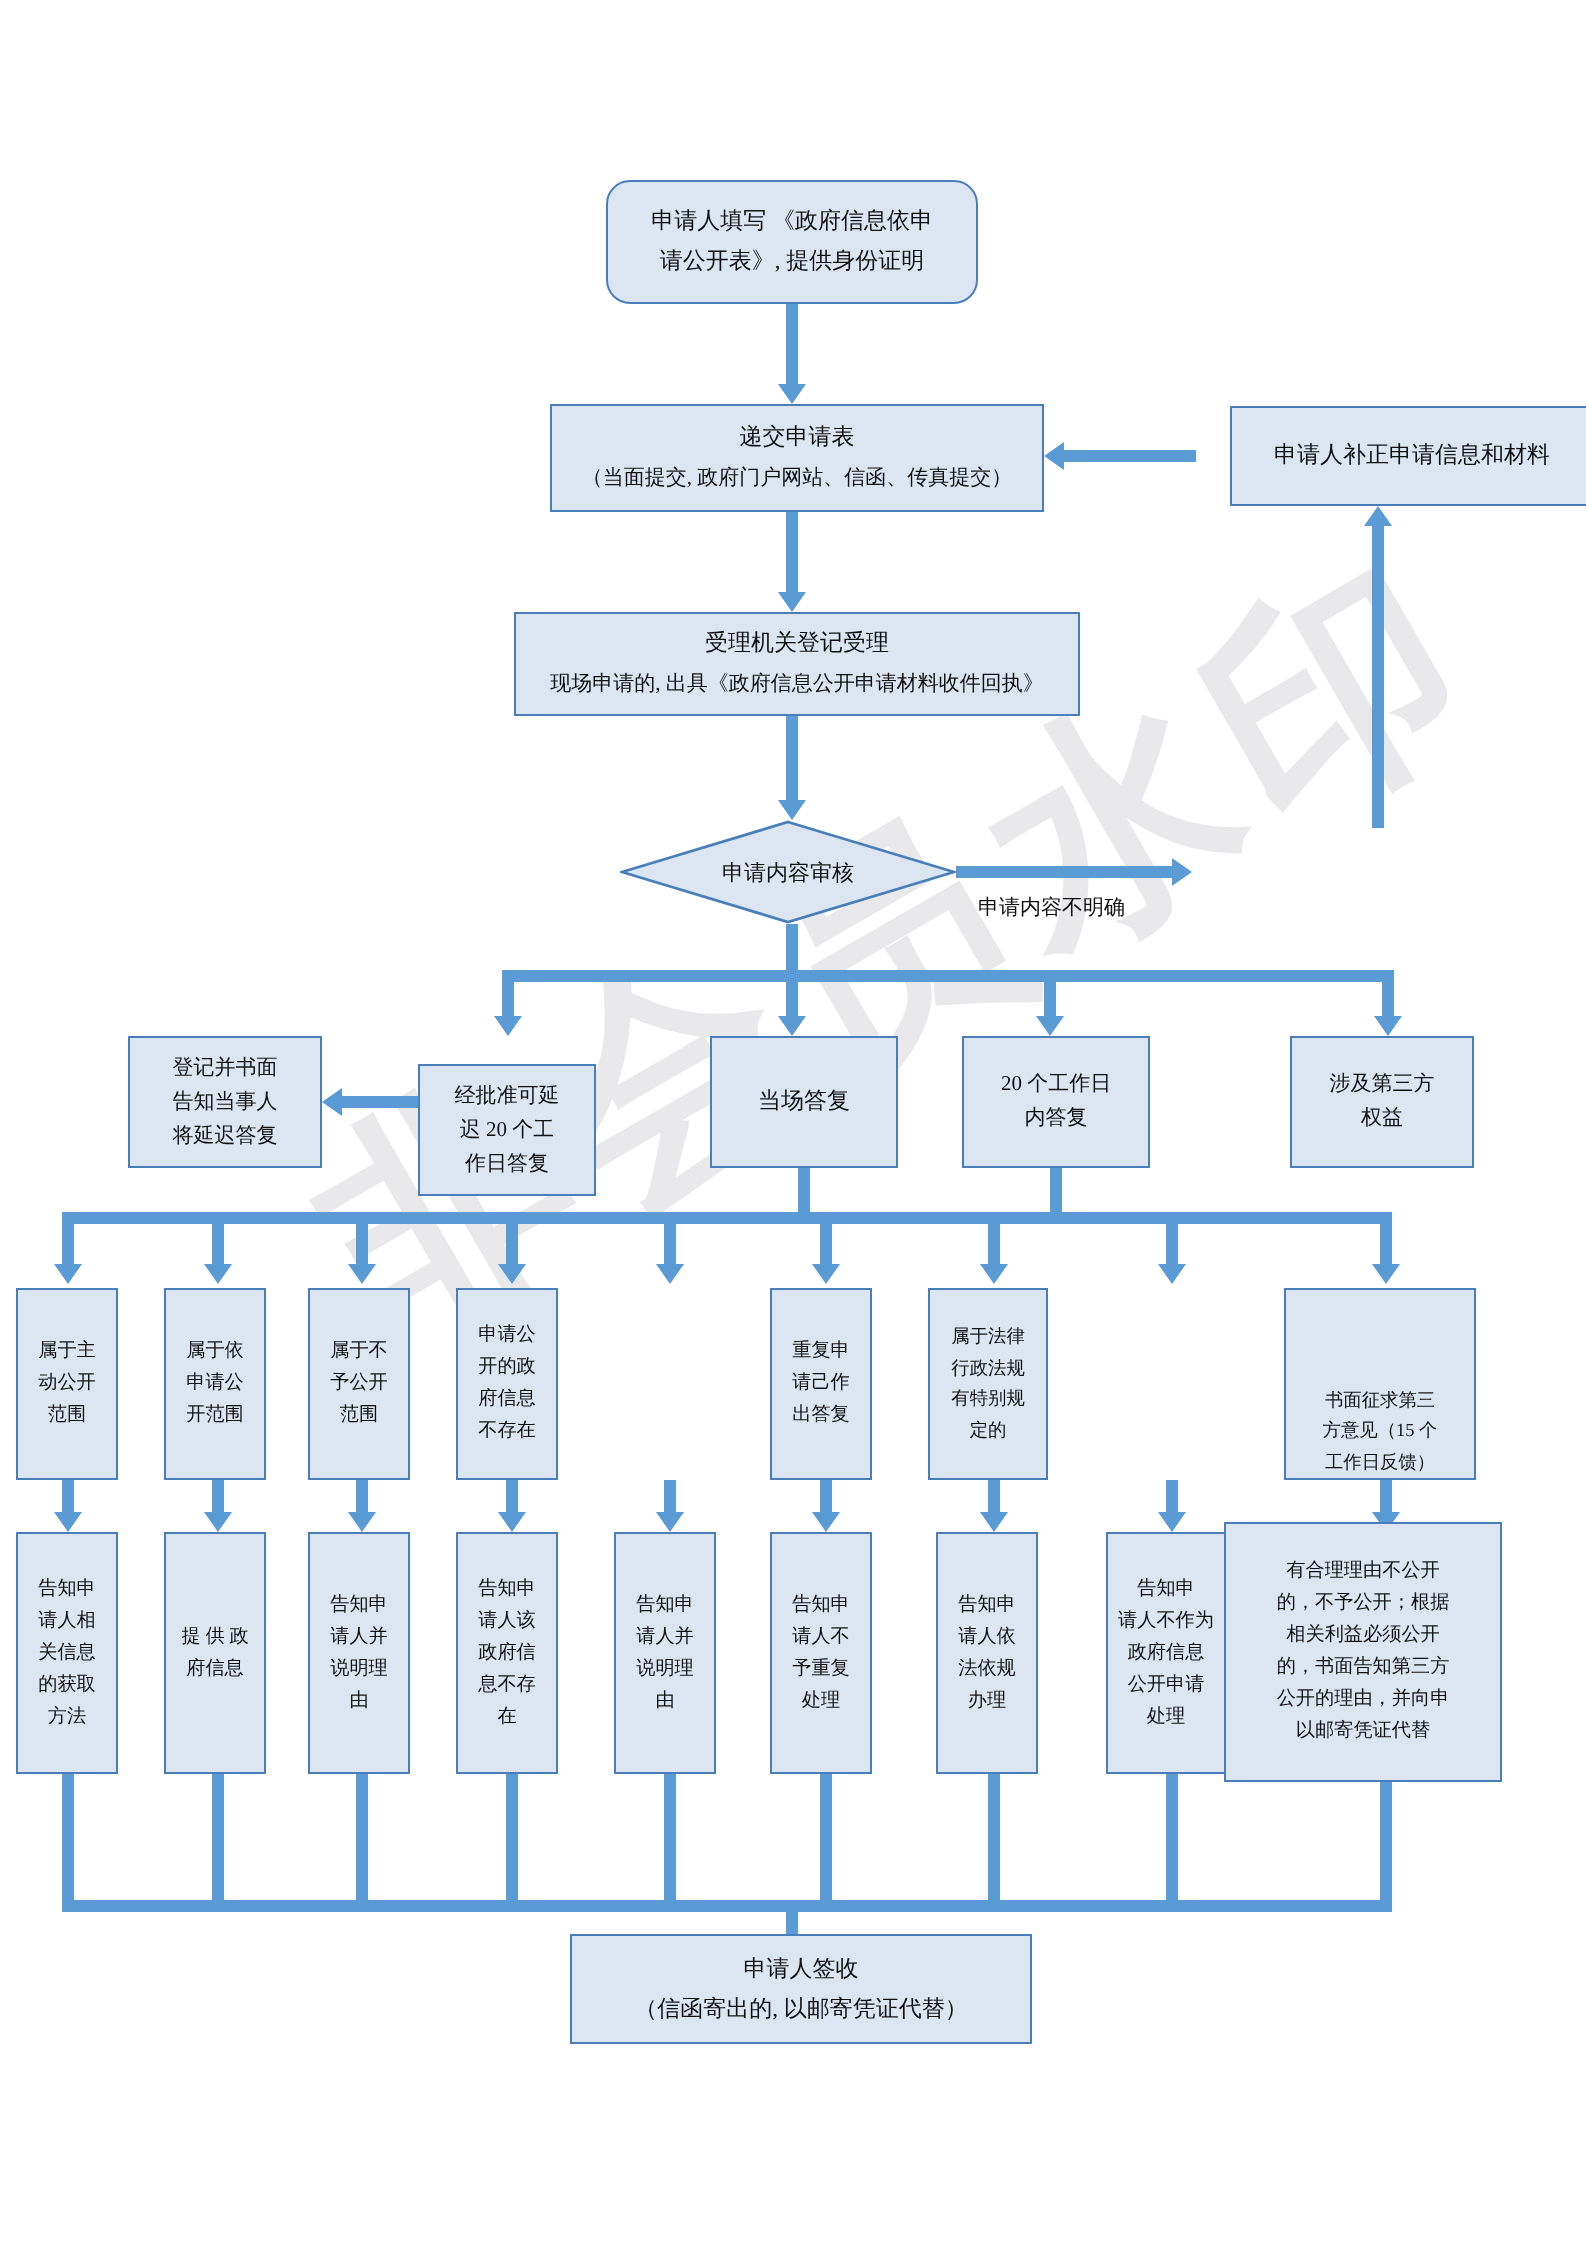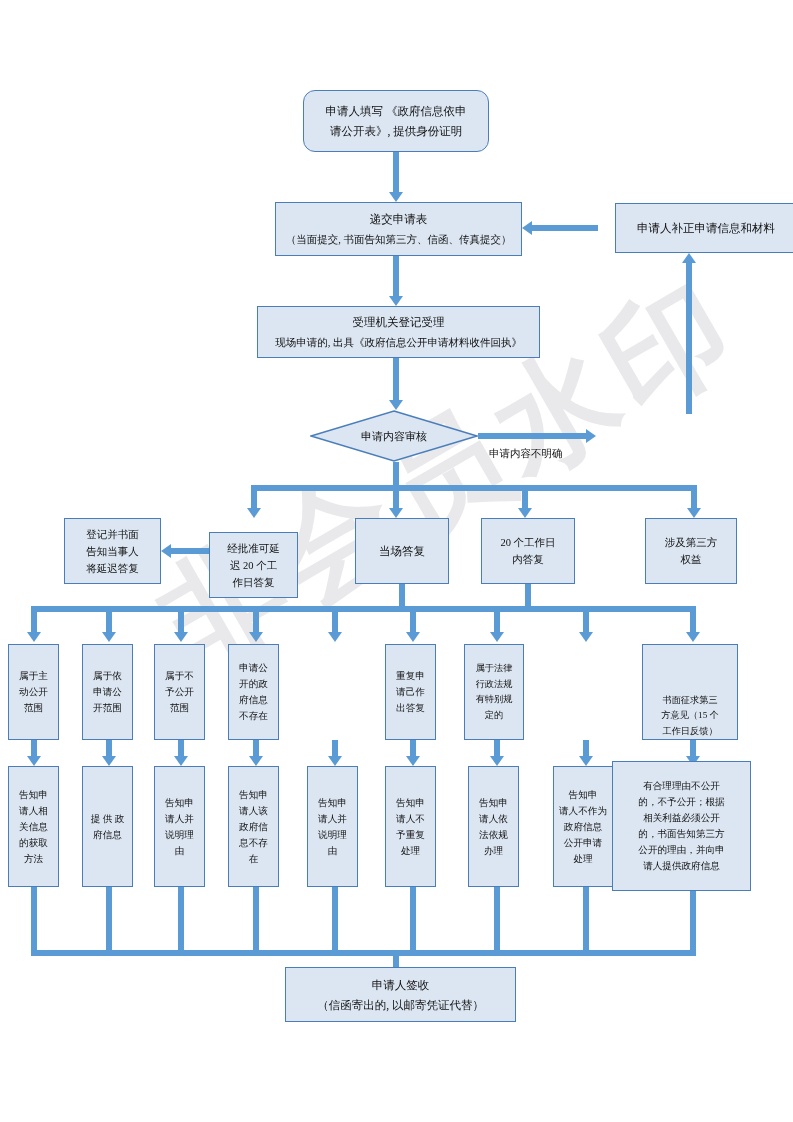--- a/index.html
+++ b/index.html
@@ -65,21 +65,21 @@
       <span>请公开表》, 提供身份证明</span>
     </span>
   </div>
 
   <div class="ln lnv" style="left:393px;top:152px;height:46px;"></div>
   <div class="arrow ad" style="left:389px;top:192px;"></div>
 
   <div class="node f11" style="left:275px;top:202px;width:247px;height:54px;">
     <span class="txt">
       <span>递交申请表</span><br>
-      <span class="f10">（当面提交, 书面告知第三方、信函、传真提交）</span>
+      <span class="f10">（当面提交, 政府门户网站、信函、传真提交）</span>
     </span>
   </div>
 
   <div class="node f11" style="left:598px;top:203px;width:182px;height:50px;margin-left:17px;">
     <span class="txt">申请人补正申请信息和材料</span>
   </div>
 
   <div class="ln lnh" style="left:532px;top:225px;width:66px;"></div>
   <div class="arrow al" style="left:522px;top:221px;"></div>
 
@@ -346,21 +346,21 @@
     </span>
   </div>
 
   <div class="node f95" style="left:612px;top:761px;width:139px;height:130px;">
     <span class="txt">
       <span>有合理理由不公开</span><br>
       <span>的，不予公开；根据</span><br>
       <span>相关利益必须公开</span><br>
       <span>的，书面告知第三方</span><br>
       <span>公开的理由，并向申</span><br>
-      <span>请人提供政府信息</span>
+      <span>以邮寄凭证代替</span>
     </span>
   </div>
 
   <div class="ln lnv" style="left:31px;top:887px;height:69px;"></div>
   <div class="ln lnv" style="left:106px;top:887px;height:69px;"></div>
   <div class="ln lnv" style="left:178px;top:887px;height:69px;"></div>
   <div class="ln lnv" style="left:253px;top:887px;height:69px;"></div>
   <div class="ln lnv" style="left:332px;top:887px;height:69px;"></div>
   <div class="ln lnv" style="left:410px;top:887px;height:69px;"></div>
   <div class="ln lnv" style="left:494px;top:887px;height:69px;"></div>

